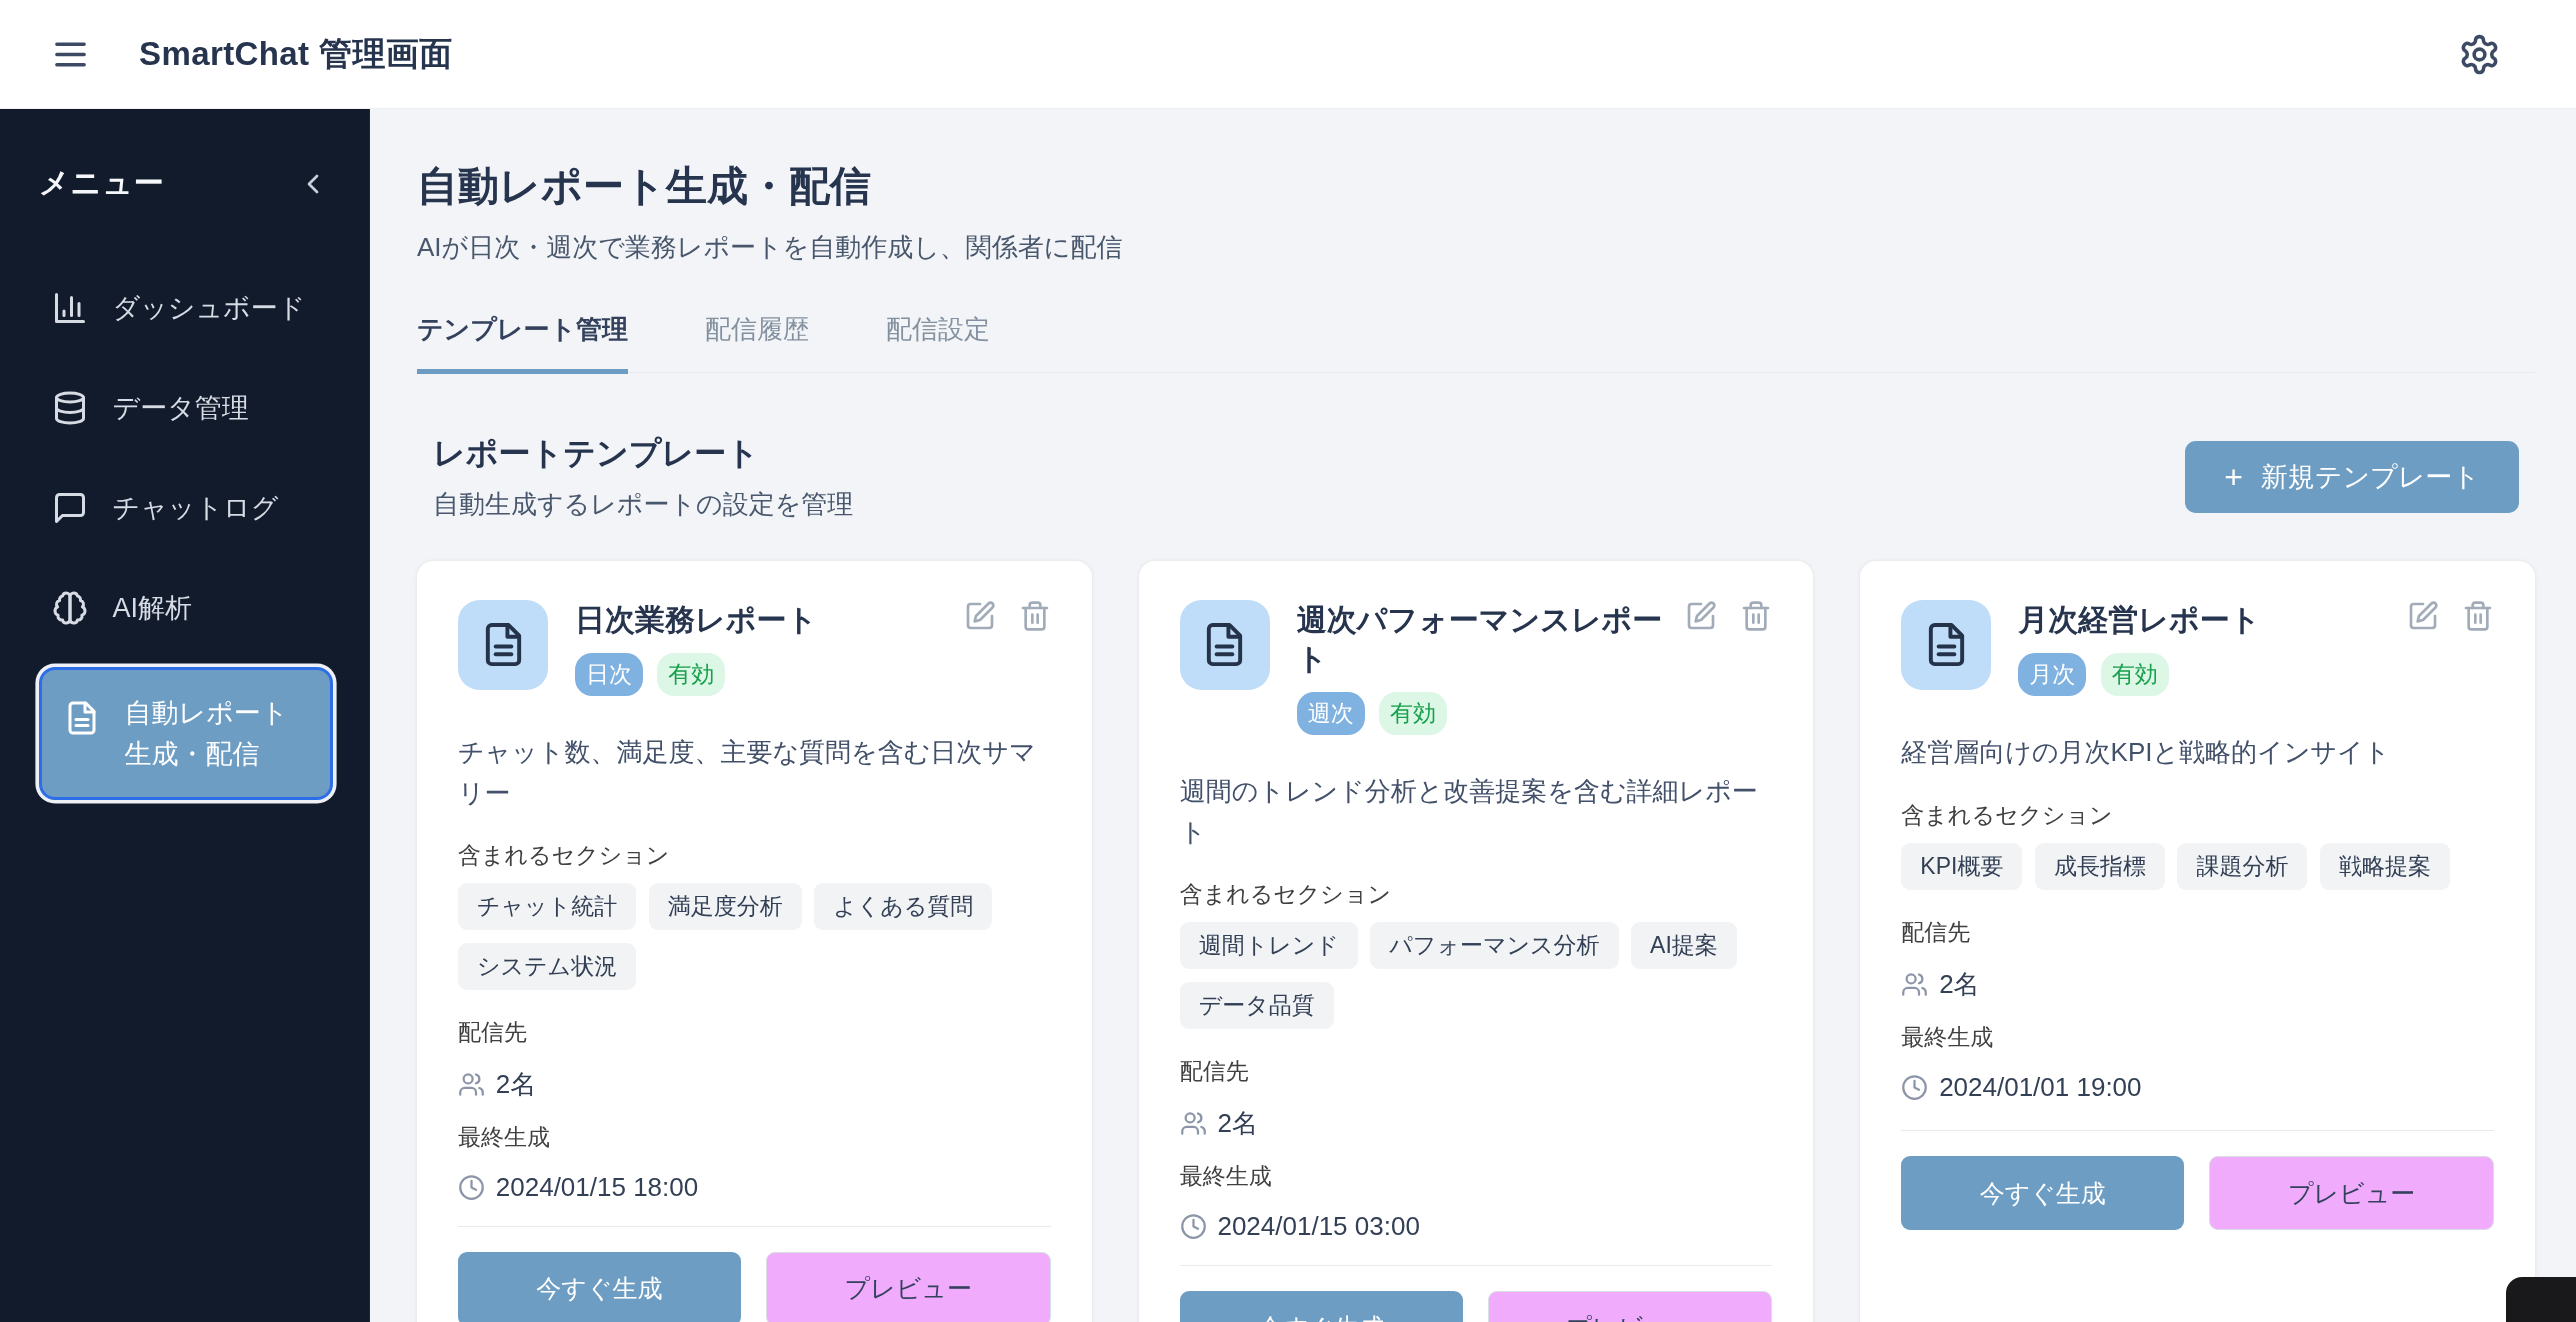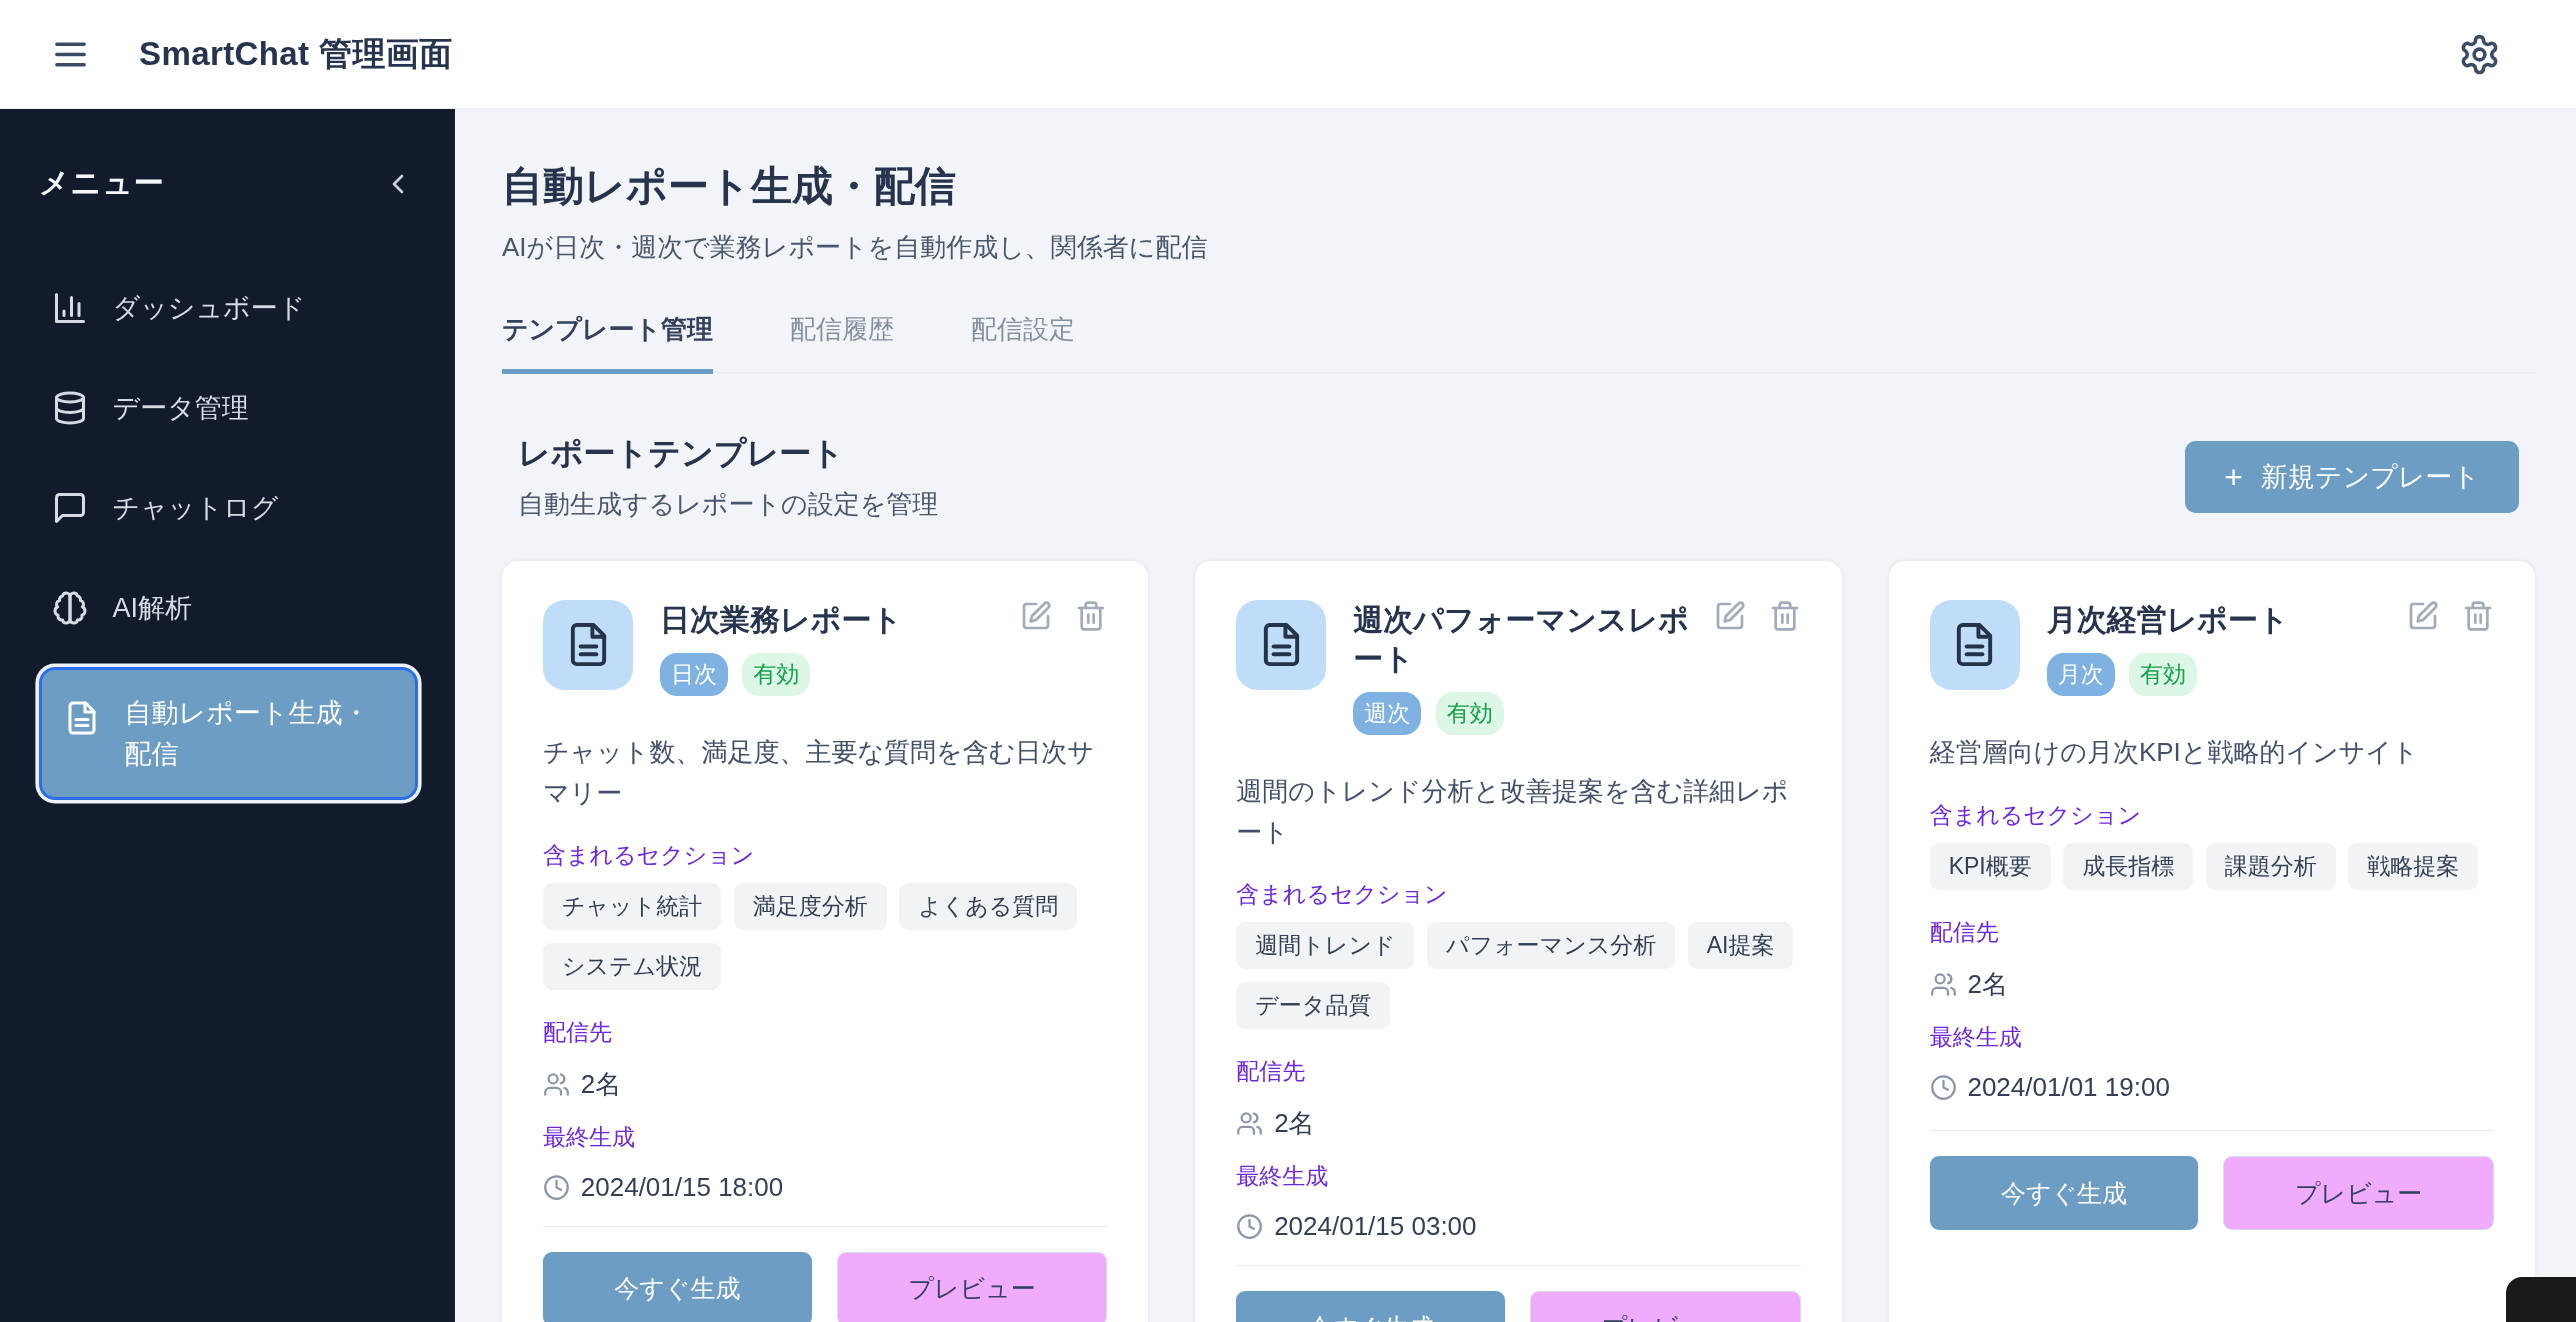--- a/index.html
+++ b/index.html
@@ -19,21 +19,21 @@
   .hamburger { width:41px; height:41px; color:#3C4A63; background:none; border:none; cursor:pointer; }
   .app-title { margin-left:48px; font-size:33px; font-weight:bold; color:#26344E; letter-spacing:0.4px; }
   .topbar-spacer { flex:1; }
   .gear-btn { width:43px; height:43px; color:#3C4A63; background:none; border:none; cursor:pointer; }
 
   
   .shell { display:flex; height:1214px; }
 
   
   .sidebar {
-    width:455px; background:#121B2C; padding:54px 36px 0 39px;
+    width:370px; background:#121B2C; padding:54px 36px 0 39px;
     flex-shrink:0; border-right:0.9px solid rgba(255,255,255,0.05);
   }
   .sidebar-head { display:flex; align-items:center; justify-content:space-between; margin-bottom:63px; }
   .sidebar-menu-label { font-size:30px; font-weight:bold; color:#F5F7FA; letter-spacing:0.9px; }
   .collapse-btn { width:36px; height:36px; color:#C9D0DB; background:none; border:none; cursor:pointer; }
   .nav-item {
     display:flex; align-items:center; gap:25px; padding:23px 12.5px;
     color:#D6DBE4; font-size:27px; border-radius:12.5px; margin-bottom:18px; cursor:pointer;
   }
   .nav-item .nav-icon { flex-shrink:0; width:36px; height:36px; }
@@ -81,21 +81,21 @@
   .head-mid { margin-left:27px; flex:1; min-width:0; }
   .card-title { font-size:30px; font-weight:bold; color:#26344E; line-height:1.3; }
   .badges { display:flex; gap:14.3px; margin-top:14.3px; }
   .badge { font-size:23px; padding:8px 11px; border-radius:17px; line-height:1.2; }
   .badge-freq { background:#7FB2E0; color:#FFFFFF; }
   .badge-status { background:#DCF7E6; color:#18A04B; }
   .head-icons { display:flex; gap:23px; color:#A2ABB8; margin-left:10.8px; }
   .icon-btn { background:none; border:none; color:inherit; cursor:pointer; width:32px; height:32px; padding:0; }
 
   .card-desc { margin-top:36px; font-size:26px; line-height:1.55; color:#42506A; }
-  .field-label { margin-top:27px; font-size:23px; color:#6d28d9; }
+  .field-label { margin-top:27px; font-size:23px; color:#404040; }
   .chips { display:flex; flex-wrap:wrap; gap:12.5px; margin-top:12.5px; }
   .chip {
     background:#F1F3F5; border-radius:9px; padding:8px 19px;
     font-size:23px; color:#323F55; white-space:nowrap;
   }
   .value-row { display:flex; align-items:center; gap:10.8px; margin-top:19px; color:#323F55; font-size:26px; }
   .value-row .sm-icon { color:#8C96A8; flex-shrink:0; }
 
   .card-actions {
     margin-top:23px; border-top:1.8px solid #E8EAEE; padding-top:25px;

